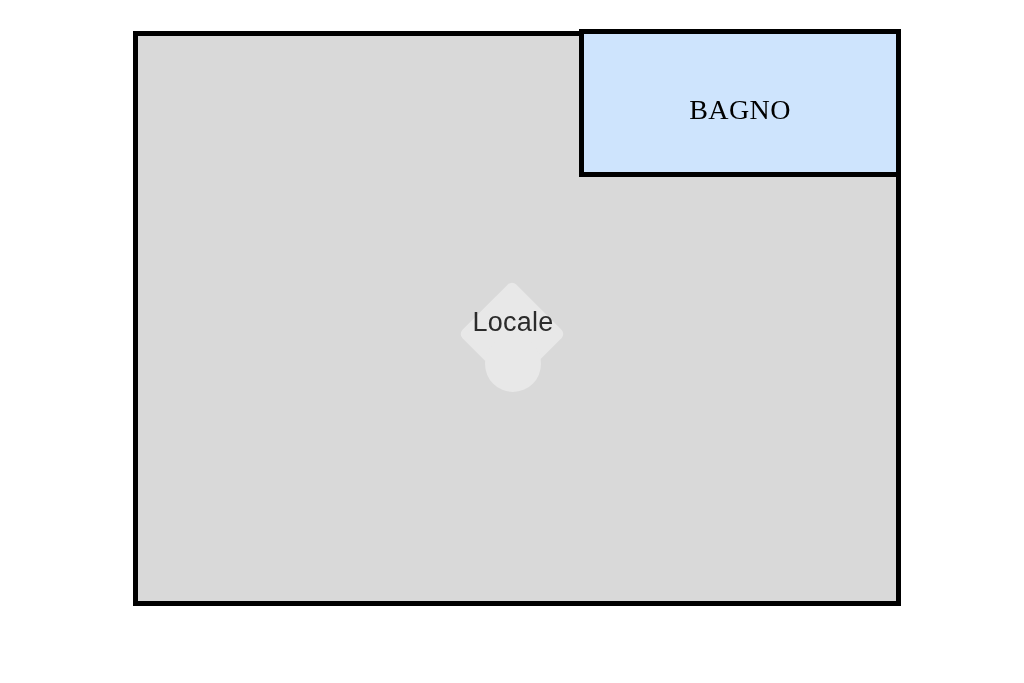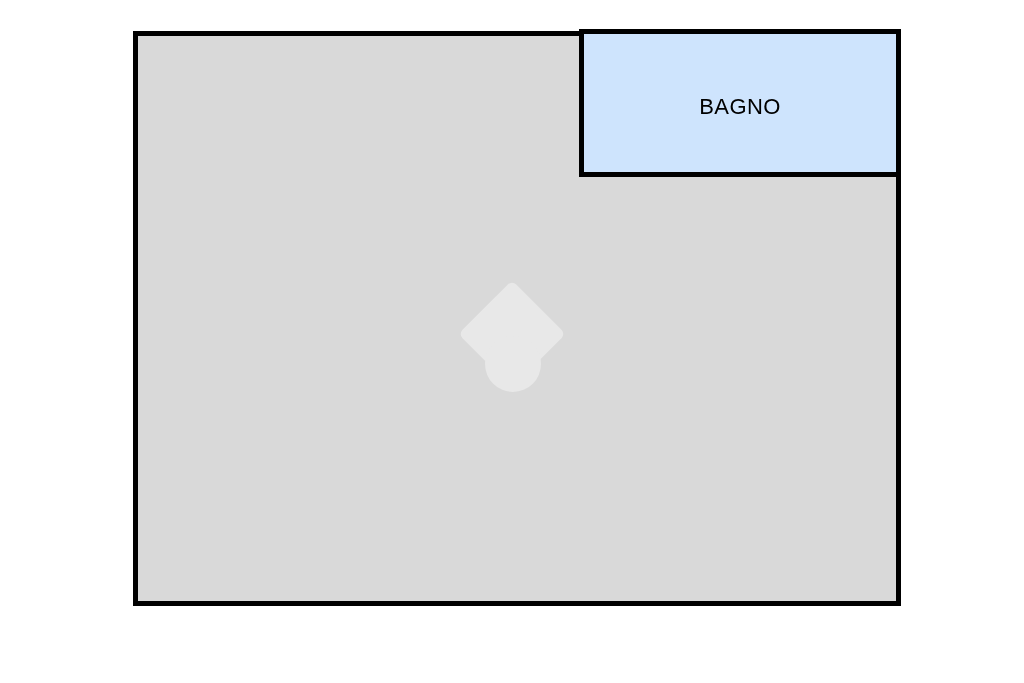--- a/index.html
+++ b/index.html
@@ -76,23 +76,24 @@
     position: absolute;
     white-space: nowrap;
     line-height: 1;
     text-align: center;
     color: #1a1a1a;
   }
   .label-bagno {
     left: 579px;
     top: 96px;
     width: 322px;
-    font-size: 22px;
+    font-size: 28px;
     letter-spacing: 0.4px;
     color: #000000;
+    font-family: Liberation Serif, serif;
   }
   .label-locale {
     left: 413px;
     top: 309px;
     width: 200px;
     font-size: 27px;
     letter-spacing: 0.2px;
     color: #2b2b2b;
   }
 </style>
@@ -101,18 +102,19 @@
 
 <div id="plan-canvas">
 
   <div class="room-main"></div>
 
   <div class="watermark">
     <div class="wm-diamond"></div>
     <div class="wm-circle"></div>
   </div>
 
+  <div class="room-label label-locale">Locale</div>
 
   <div class="room-bagno"></div>
 
   <div class="room-label label-bagno">BAGNO</div>
 
 </div>
 
 </body></html>

